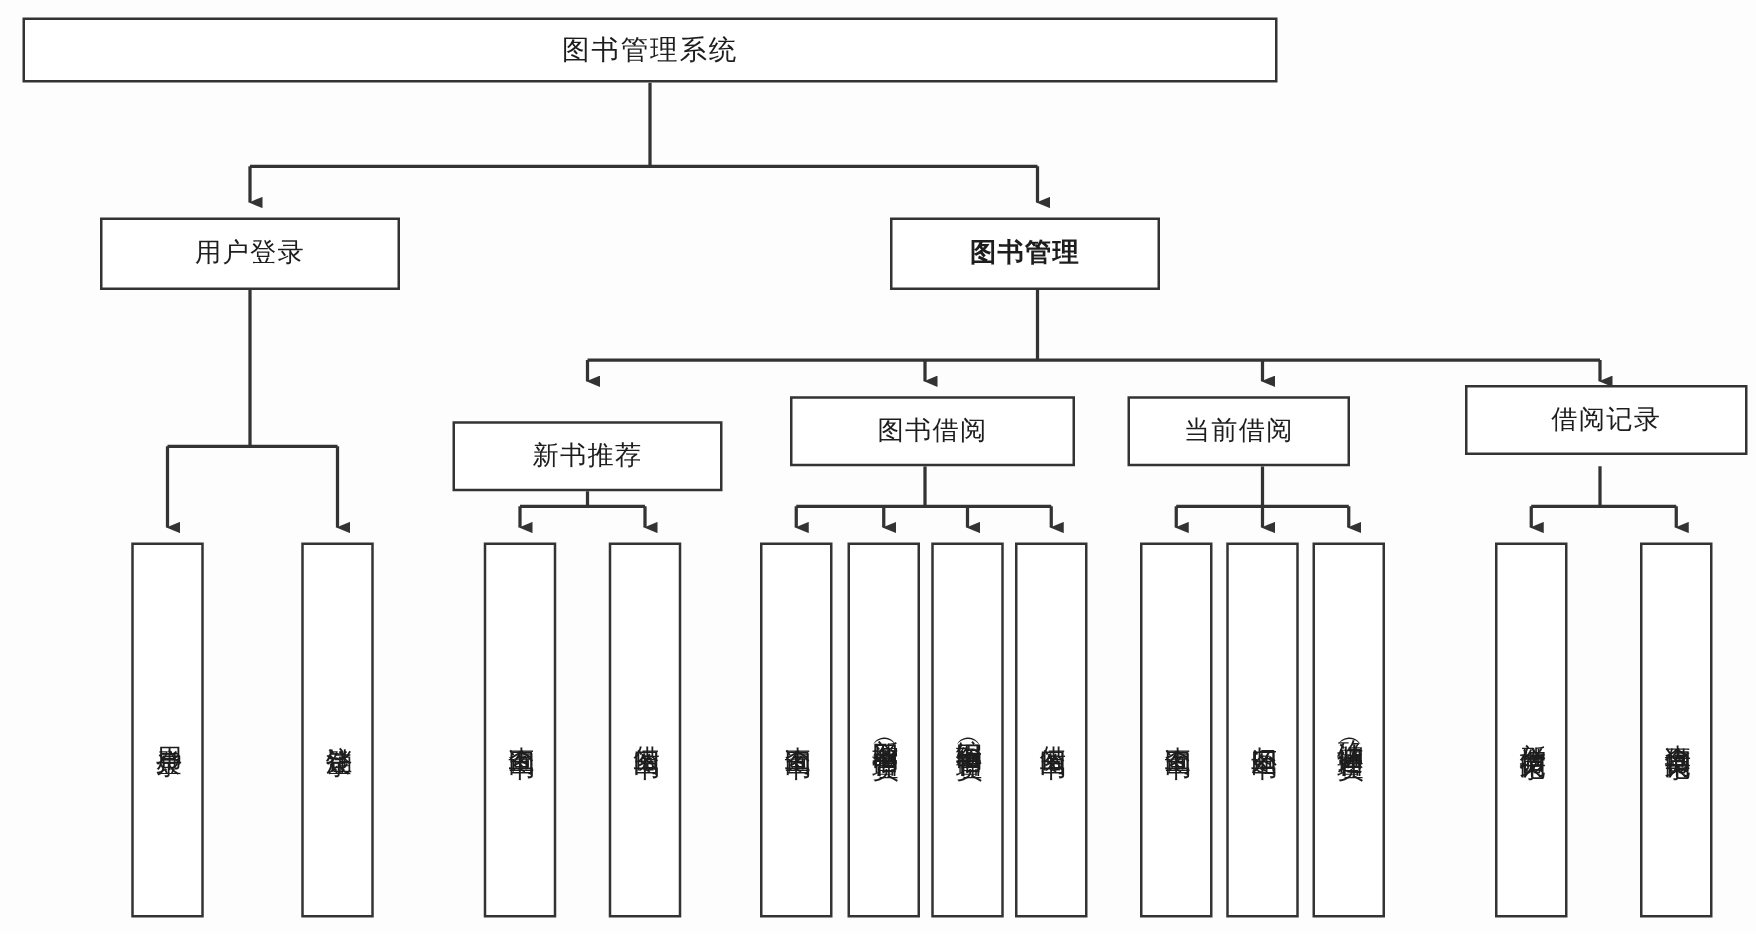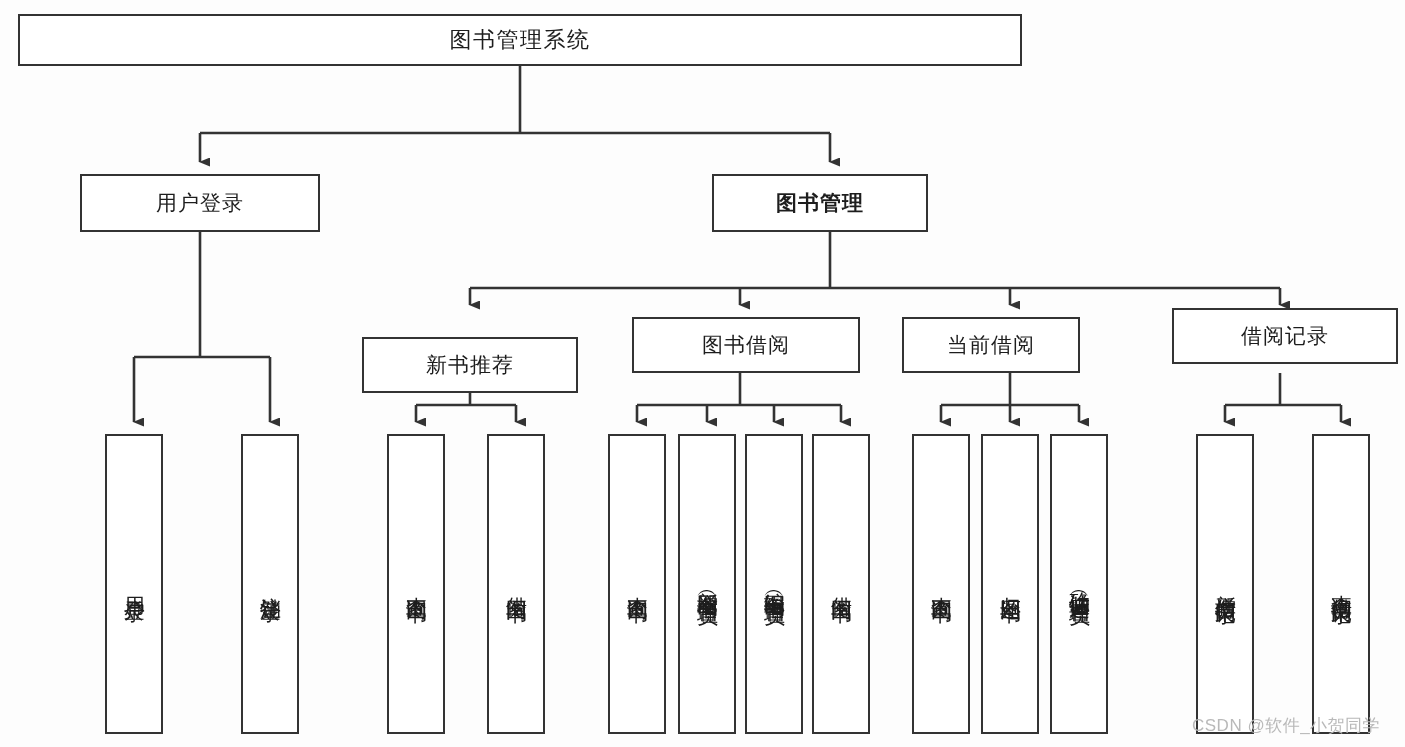--- a/index.html
+++ b/index.html
@@ -170,15 +170,14 @@
         <span class="label">确认归还（管理员）</span>
       </div>
       <div class="node vert" style="left: 1196px; top: 434px; width: 58px; height: 300px;">
         <span class="label">新增借阅记录</span>
       </div>
       <div class="node vert" style="left: 1312px; top: 434px; width: 58px; height: 300px;">
         <span class="label">查询借阅记录</span>
       </div>
     </div>
 
-  <div class="watermark" style="left:1192px; top:714px;">CSDN @软件_小贺同学</div>
 
 </div>
 
 </body></html>

